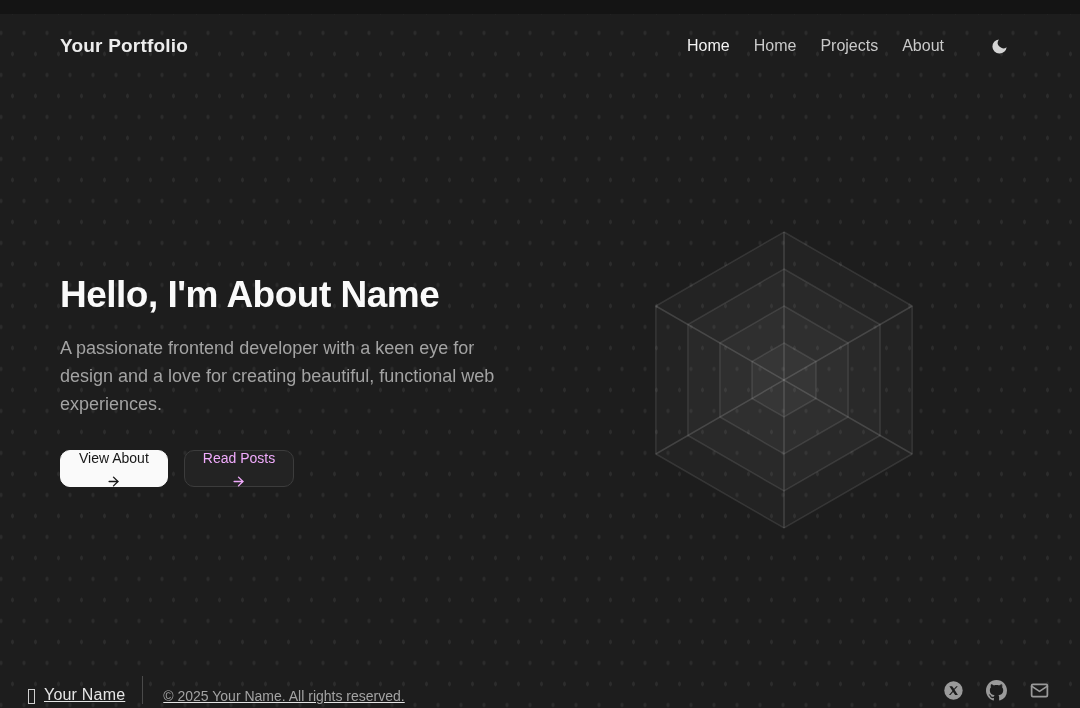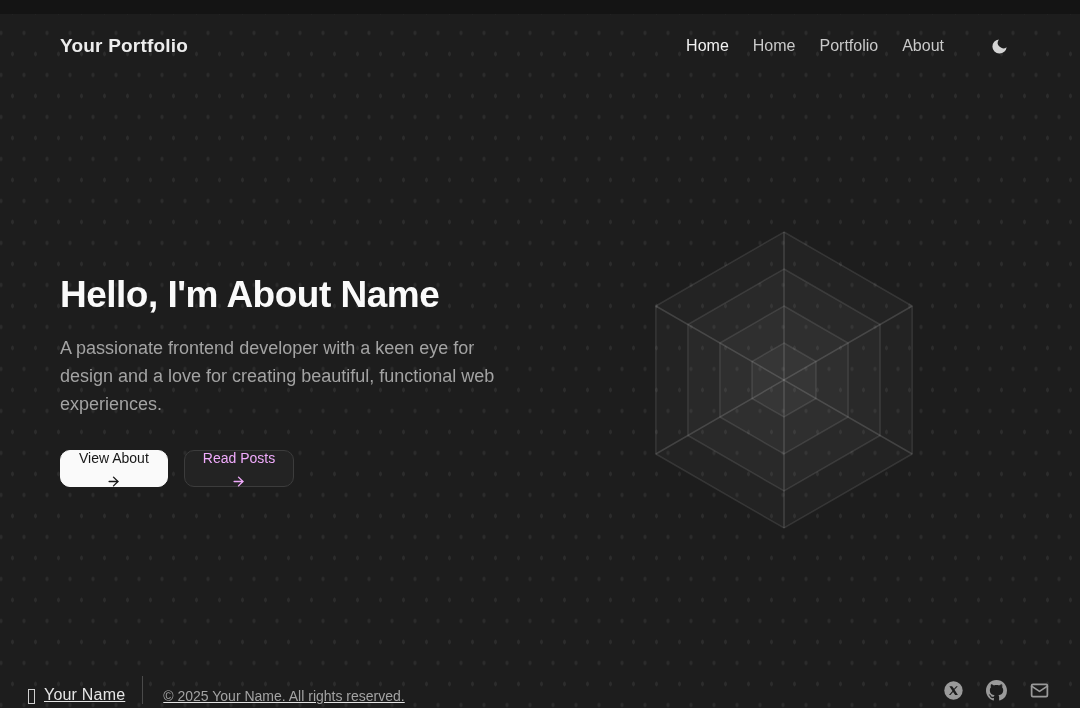--- a/index.html
+++ b/index.html
@@ -180,21 +180,21 @@
 </head>
 <body>
 
 <div class="page">
 
   <header class="header">
     <div class="brand">Your Portfolio</div>
     <nav class="nav">
       <a class="active" href="#">Home</a>
       <a href="#">Home</a>
-      <a href="#">Portfolio</a>
+      <a href="#">Projects</a>
       <a href="#">About</a>
       <button class="theme-toggle">
         <span style="display:flex">
           <svg width="19" height="19" viewBox="0 0 24 24" fill="#d4d4d4">
             <path d="M21 12.79A9 9 0 1 1 11.21 3 7 7 0 0 0 21 12.79z"></path>
           </svg>
         </span>
       </button>
     </nav>
   </header>

